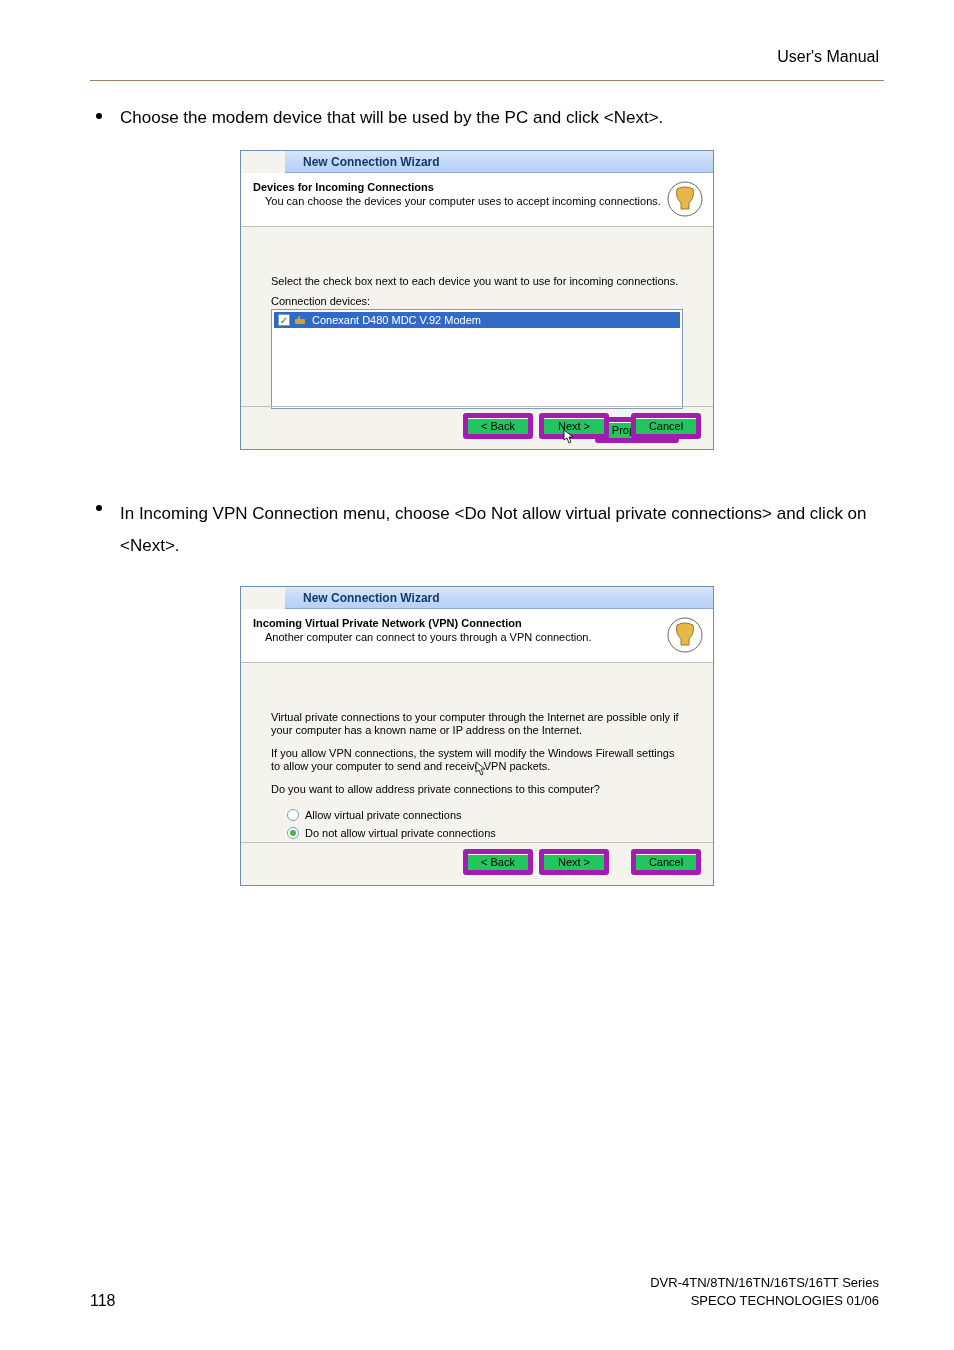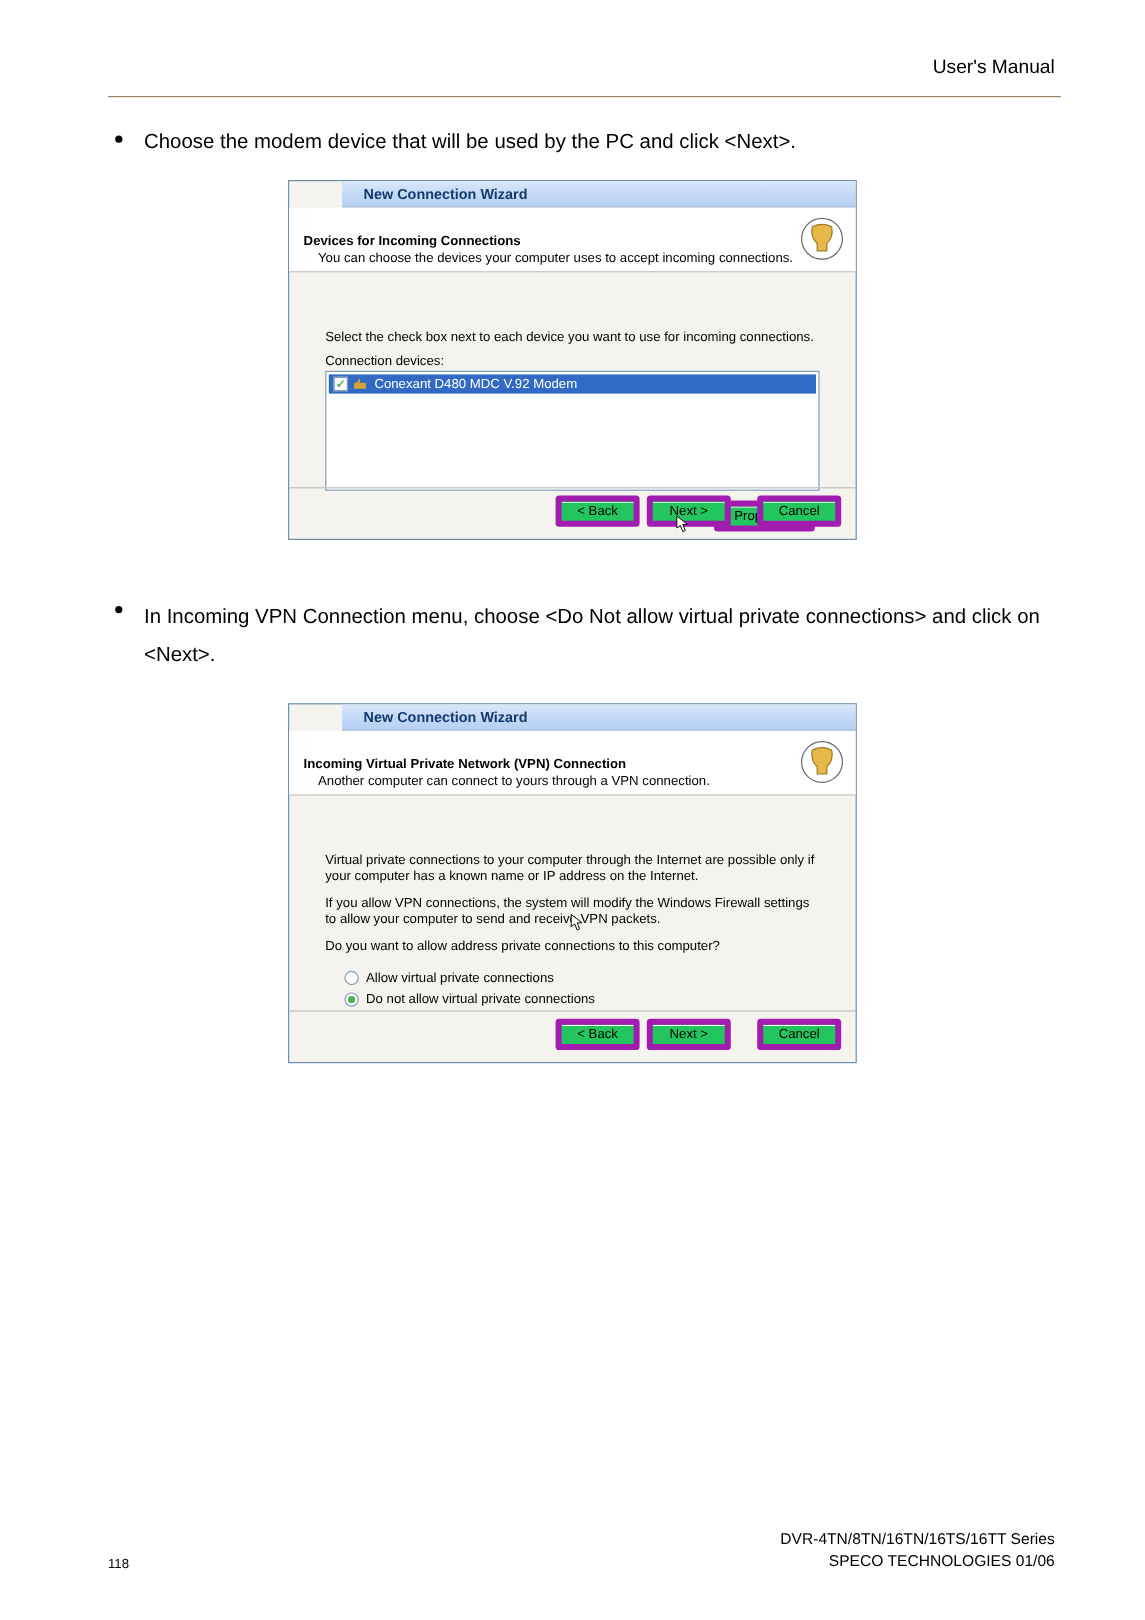--- a/index.html
+++ b/index.html
@@ -54,21 +54,21 @@
     left: 96px;
     width: 6px;
     height: 6px;
     background: #000;
     border-radius: 50%;
   }
   .footer-page {
     position: absolute;
     bottom: 40px;
     left: 90px;
-    font-size: 11px;
+    font-size: 16px;
   }
   .footer-right {
     position: absolute;
     bottom: 40px;
     right: 75px;
     font-size: 13px;
     text-align: right;
     line-height: 18px;
   }
   .wizard {
@@ -96,21 +96,20 @@
   .wizard-header {
     background: #fff;
     border-bottom: 1px solid #c0c0c0;
     padding: 8px 12px;
     position: relative;
     height: 54px;
   }
   .wizard-header-title {
     font-weight: bold;
     font-size: 11px;
-    margin-top: 14px;
   }
   .wizard-header-sub {
     font-size: 11px;
     padding-left: 12px;
     padding-top: 2px;
   }
   .wizard-header-icon {
     position: absolute;
     right: 8px;
     top: 6px;

